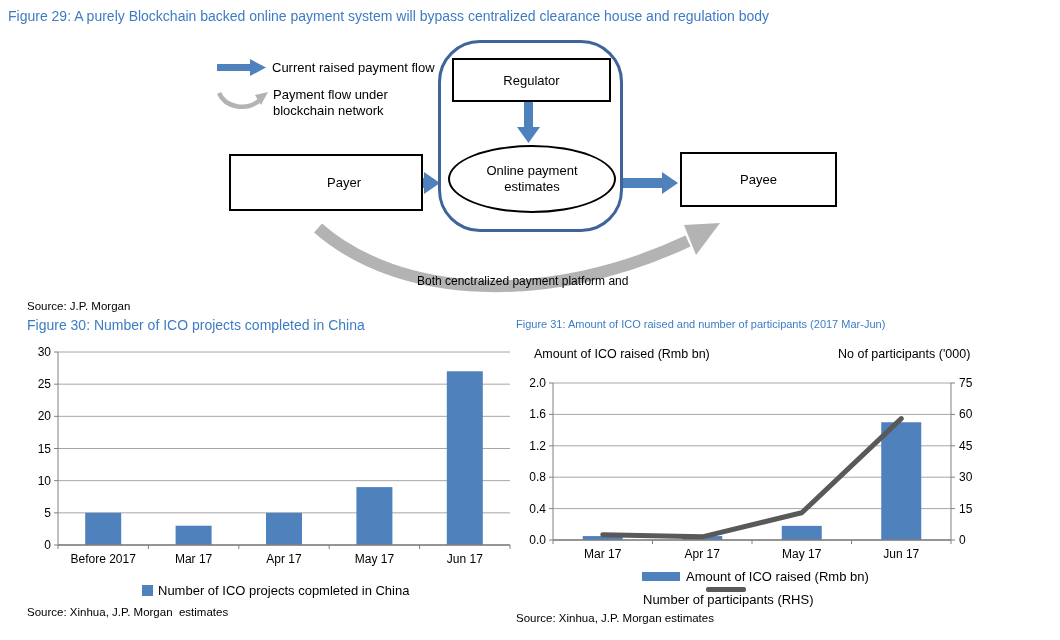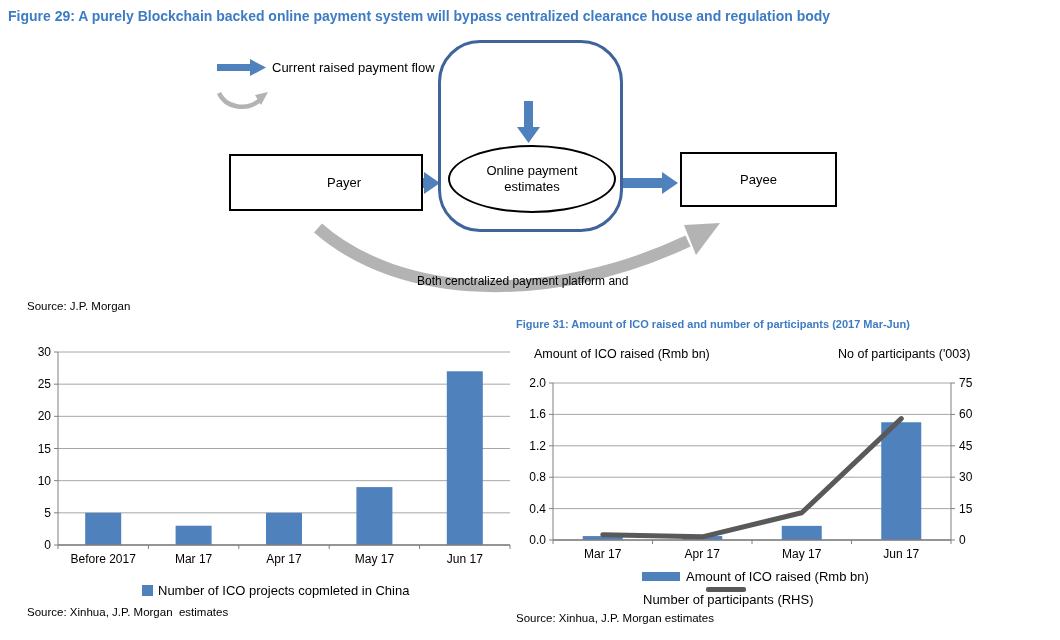--- a/index.html
+++ b/index.html
@@ -1,19 +1,19 @@
 <!DOCTYPE html>
 <html style="--title-blue: #3d7cc4; --bar-blue: #4f81bd; --line-gray: #595959; --container-blue: #3f639b;"><head>
 <meta charset="utf-8">
 <style>
   html,body{margin:0;padding:0;background:#fff;}
   body{font-family:"Liberation Sans","DejaVu Sans",sans-serif;color:#000;}
   .page{position:relative;width:1060px;height:640px;background:#fff;overflow:hidden;}
   .abs{position:absolute;}
-  .fig-title{font-weight:bold;font-size:14px;color:var(--title-blue,#3d7cc4);white-space:nowrap;}
+  .fig-title{font-weight:normal;font-size:14px;color:var(--title-blue,#3d7cc4);white-space:nowrap;}
   .fig-title.small{font-size:11px;}
   .source{font-size:11.5px;color:#000;white-space:pre-wrap;}
   .node{position:absolute;background:#fff;border:2px solid #000;display:flex;align-items:center;justify-content:center;text-align:center;font-size:13px;}
   .container-round{position:absolute;border:3px solid var(--container-blue,#3f639b);border-radius:42px;background:transparent;}
   .ellipse{position:absolute;background:#fff;border:2px solid #000;border-radius:50%;display:flex;flex-direction:column;align-items:center;justify-content:center;text-align:left;font-size:13px;line-height:16px;}
   .diagram-label{position:absolute;font-size:13px;line-height:16px;}
   .caption{position:absolute;font-size:12px;line-height:13.5px;}
   .legend-row{position:absolute;display:flex;align-items:center;font-size:13px;white-space:nowrap;}
   .swatch-square{display:inline-block;width:11px;height:11px;background:var(--bar-blue,#4f81bd);margin-right:5px;flex:none;}
   .swatch-bar{display:inline-block;width:38px;height:9px;background:var(--bar-blue,#4f81bd);margin-right:6px;flex:none;}
@@ -34,42 +34,50 @@
     <path class="gray-stroke" d="M219,93 C225,107 246,112 260,100" fill="none" stroke-width="4.5" stroke="#b3b3b3"></path>
     <path class="gray-fill" d="M268,92 L261,105 L255,95 Z" fill="#b3b3b3"></path>
     <path class="blue-fill" d="M385,178 L424,178 L424,172 L440,183 L424,194 L424,188 L385,188 Z" fill="#4f81bd"></path>
     <path class="blue-fill" d="M620,178 L662,178 L662,172 L678,183 L662,194 L662,188 L620,188 Z" fill="#4f81bd"></path>
     <path class="blue-fill" d="M524,101 L533,101 L533,127 L540,127 L528.5,143 L517,127 L524,127 Z" fill="#4f81bd"></path>
     <path class="gray-stroke" d="M318,228 C400,300 550,306 688,241" fill="none" stroke-width="12" stroke="#b3b3b3"></path>
     <path class="gray-fill" d="M720,223 L696,255 L684,225 Z" fill="#b3b3b3"></path>
   </svg>
 
   <div class="diagram-label" style="left:272px;top:60px;">Current raised payment flow</div>
+  <div class="diagram-label" style="left:273px;top:87px;">
+    <div>Payment flow under</div>
+    <div>blockchain network</div>
+  </div>
 
   <div class="container-round" style="left:438px;top:40px;width:179px;height:186px;"></div>
   <div class="node" style="left:229px;top:154px;width:154px;height:53px;padding-left:36px;">
     <span>Payer</span>
+  </div>
+  <div class="node" style="left:452px;top:58px;width:155px;height:40px;">
+    <span>Regulator</span>
   </div>
   <div class="ellipse" style="left:448px;top:145px;width:164px;height:64px;">
     <div>Online payment</div>
     <div>estimates</div>
   </div>
   <div class="node" style="left:680px;top:152px;width:153px;height:51px;">
     <span>Payee</span>
   </div>
 
   <div class="caption" style="left:417px;top:234px;width:250px;margin-top:41px;">
     <div>Both cenctralized payment platform and</div>
   </div>
 
   <div class="abs source" style="left:27px;top:300px;text-align:center;">Source: J.P. Morgan</div>
+  <div class="abs fig-title" style="left:27px;top:317px;">Figure 30: Number of ICO projects completed in China</div>
   <div class="abs fig-title small" style="left:516px;top:318px;">Figure 31: Amount of ICO raised and number of participants (2017 Mar-Jun)</div>
 
   <div class="axis-title" style="left:534px;top:347px;">Amount of ICO raised (Rmb bn)</div>
-  <div class="axis-title" style="left:838px;top:347px;">No of participants ('003)</div>
+  <div class="axis-title" style="left:838px;top:347px;">No of participants ('000)</div>
 
   <svg id="chart30" class="abs" style="left:8px;top:344px;" width="507" height="230" viewBox="0 0 507 230">
       <line x1="50" x2="502" y1="201" y2="201" stroke="#a6a6a6" stroke-width="1"></line>
       <line x1="46" x2="50" y1="201" y2="201" stroke="#808080" stroke-width="1"></line>
       <text x="43" y="205" text-anchor="end" font-size="12">0</text>
       <line x1="50" x2="502" y1="168.83333333333334" y2="168.83333333333334" stroke="#a6a6a6" stroke-width="1"></line>
       <line x1="46" x2="50" y1="168.83333333333334" y2="168.83333333333334" stroke="#808080" stroke-width="1"></line>
       <text x="43" y="172.83333333333334" text-anchor="end" font-size="12">5</text>
       <line x1="50" x2="502" y1="136.66666666666669" y2="136.66666666666669" stroke="#a6a6a6" stroke-width="1"></line>
       <line x1="46" x2="50" y1="136.66666666666669" y2="136.66666666666669" stroke="#808080" stroke-width="1"></line>

